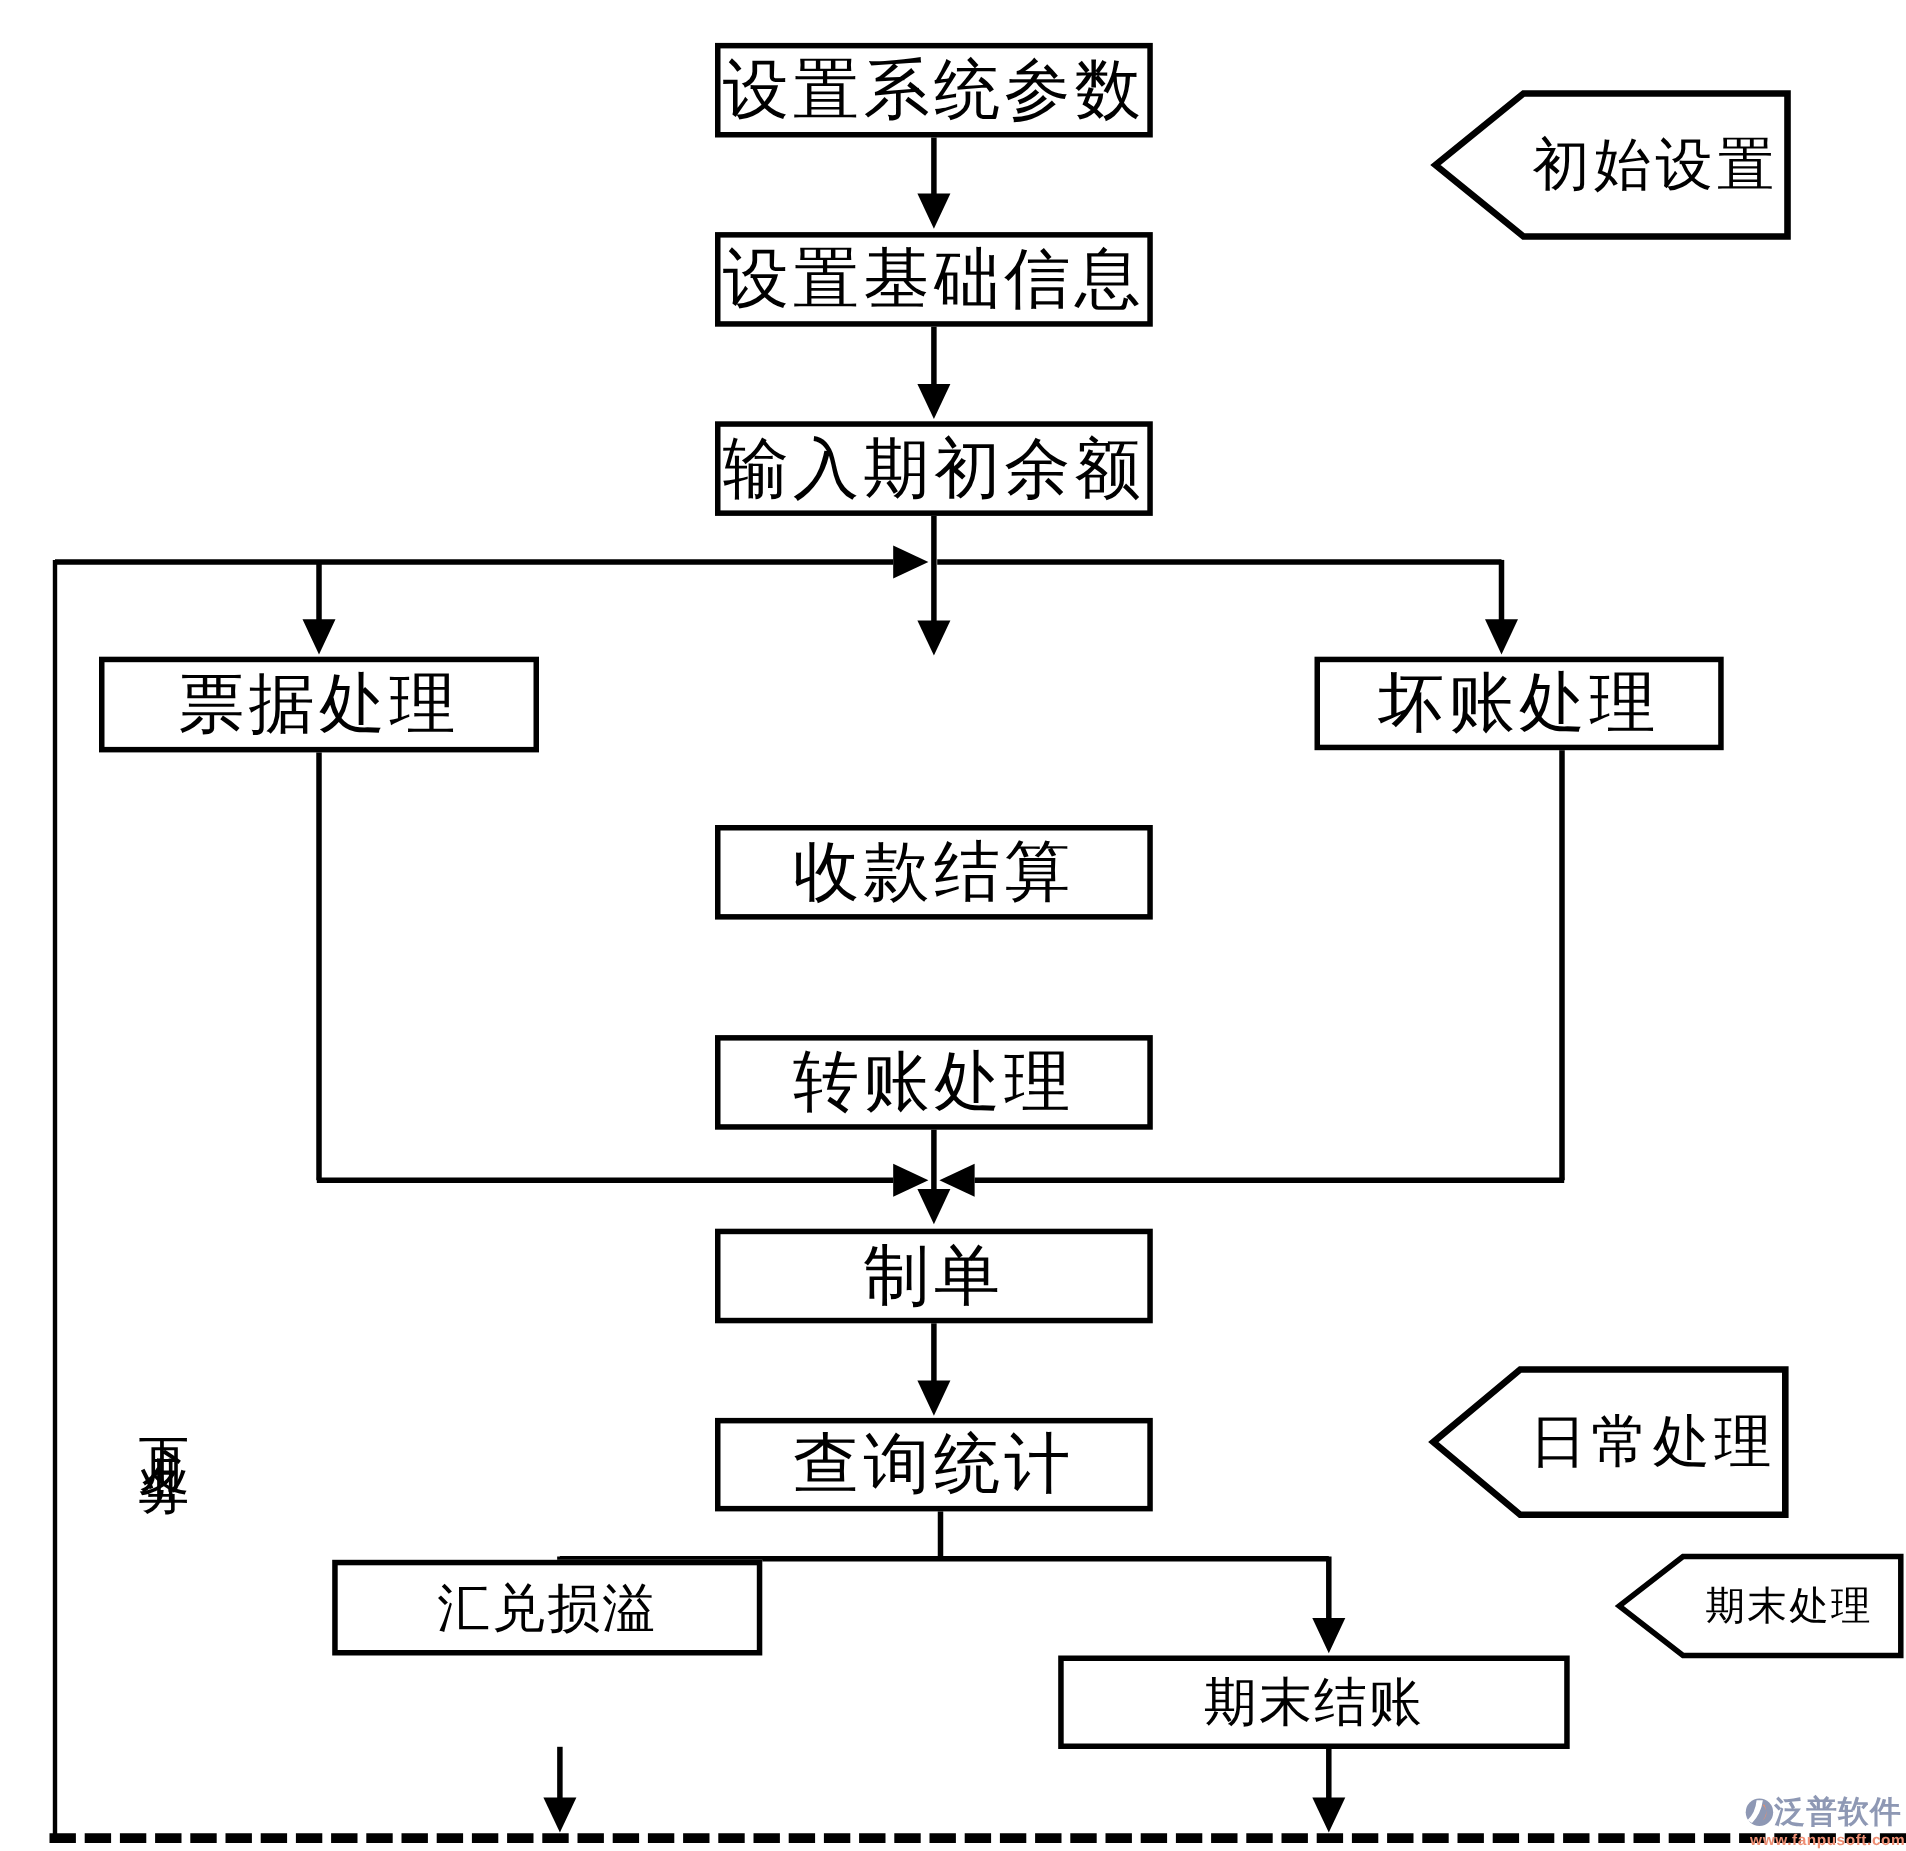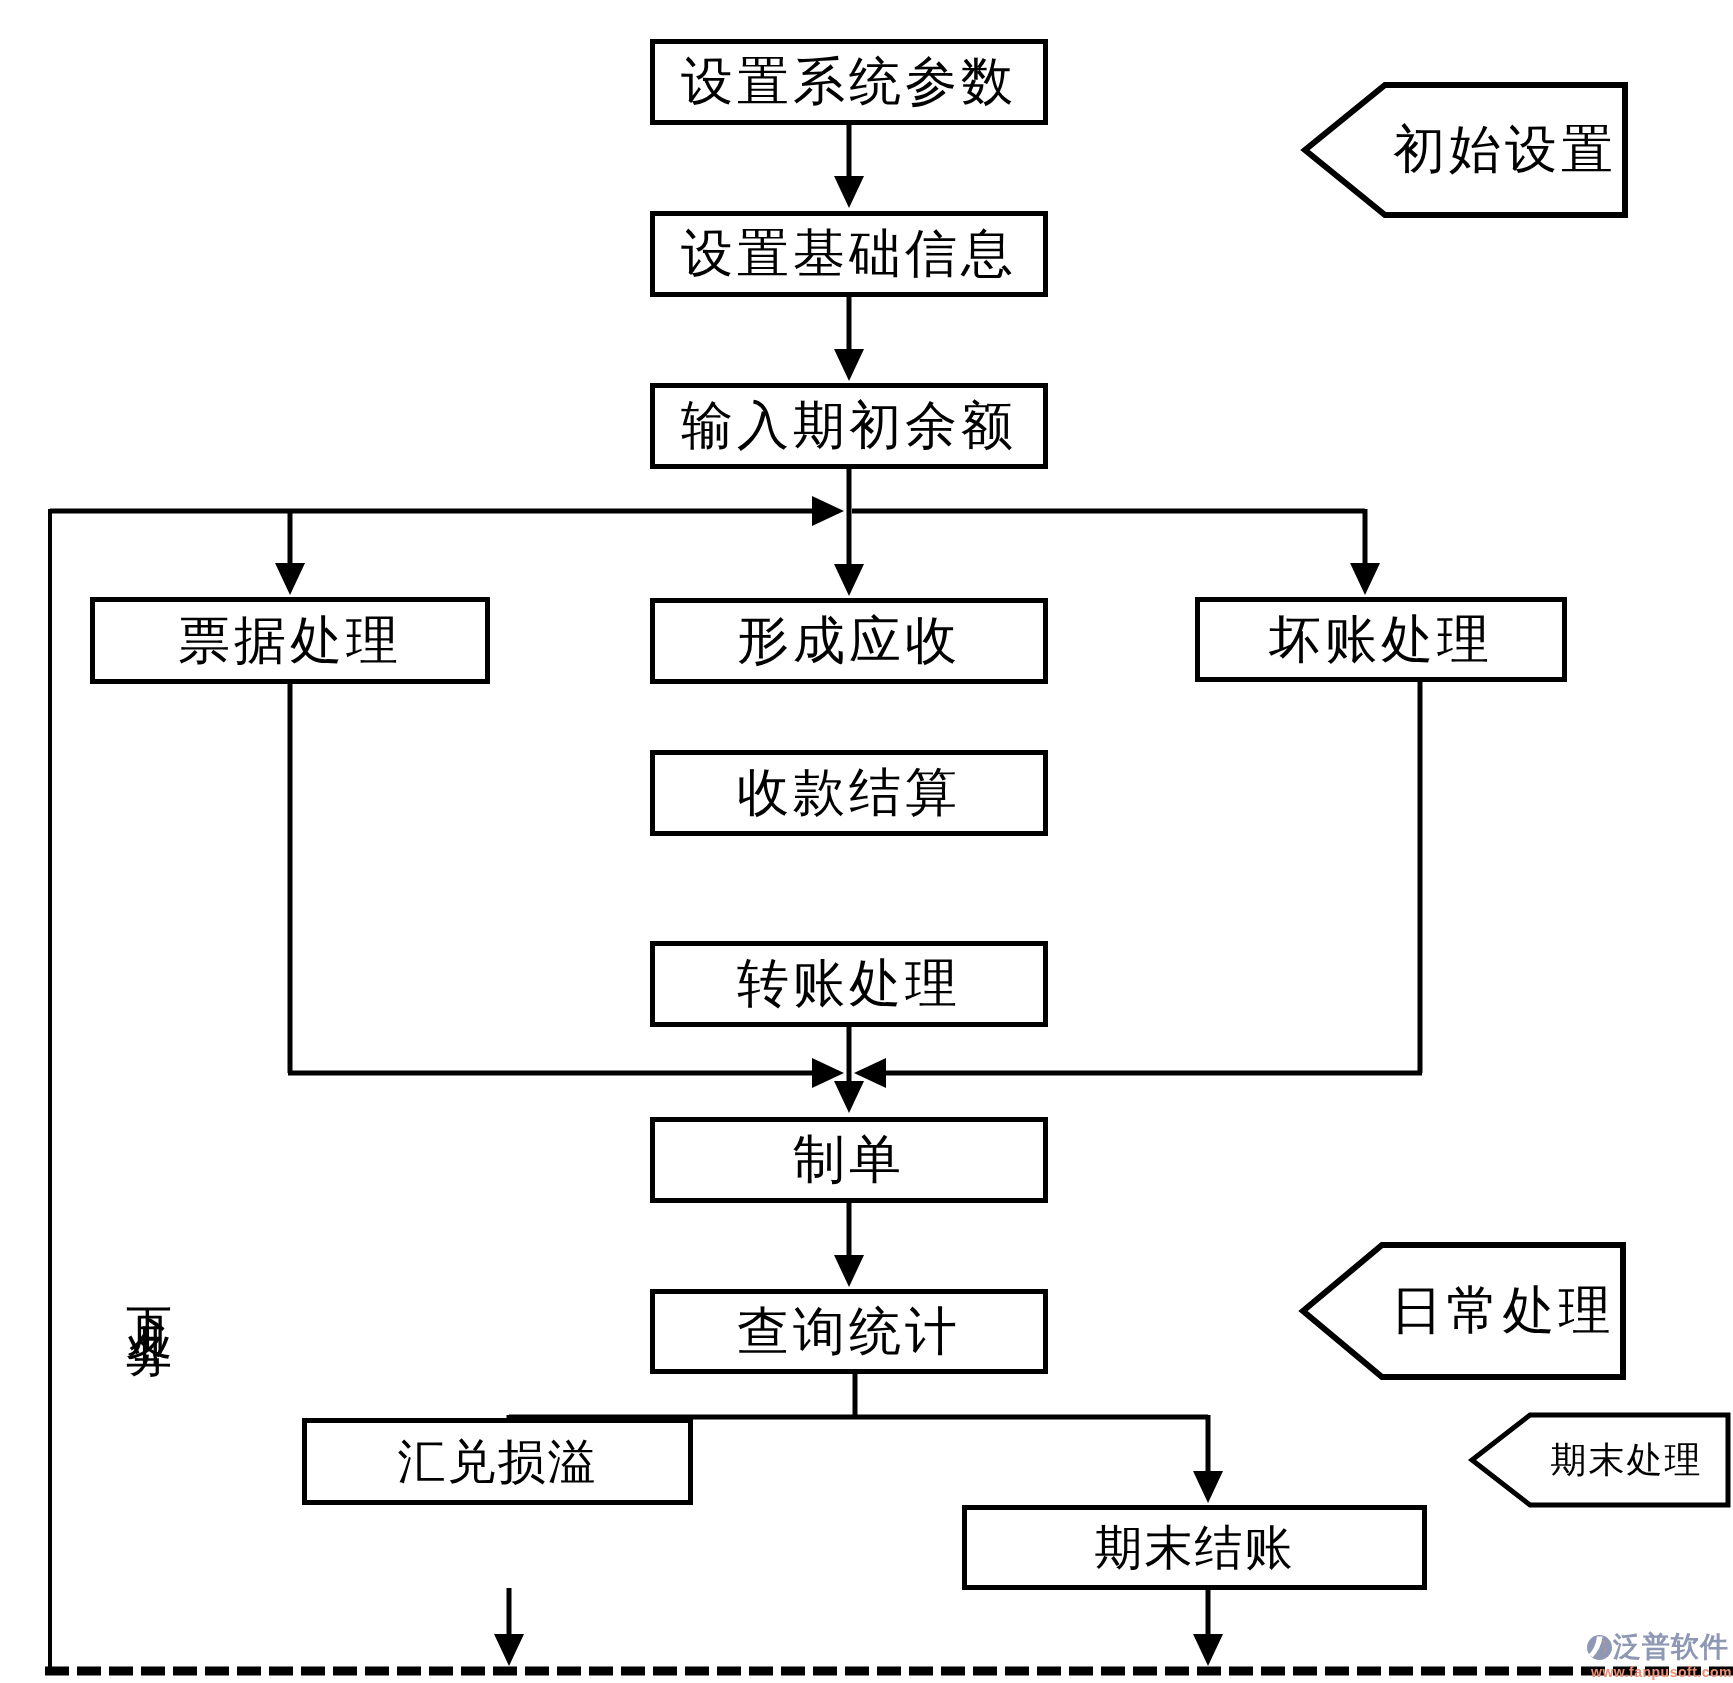--- a/index.html
+++ b/index.html
@@ -14,21 +14,21 @@
   }
   .wires{position:absolute;left:0;top:0;width:1733px;height:1683px;}
   .node{
     position:absolute;
     box-sizing:border-box;
     border:5px solid #000;
     background:#fff;
     display:flex;
     align-items:center;
     justify-content:center;
-    font-size:52px;
+    font-size:60px;
     letter-spacing:4px;
     white-space:nowrap;
     z-index:2;
   }
   .node.small-text{font-size:48px;letter-spacing:2px;}
   .stage-label{
     position:absolute;
     display:flex;
     align-items:center;
     justify-content:center;
@@ -189,23 +189,20 @@
   </div>
 
   <div class="node" style="left:650px;top:383px;width:398px;height:86px">
     <span>输入期初余额</span>
   </div>
 
   <div class="node" style="left:90px;top:597px;width:400px;height:87px">
     <span>票据处理</span>
   </div>
 
-  <div class="node" style="left:650px;top:598px;width:398px;height:86px">
-    <span>形成应收</span>
-  </div>
 
   <div class="node" style="left:1195px;top:597px;width:372px;height:85px">
     <span>坏账处理</span>
   </div>
 
   <div class="node" style="left:650px;top:750px;width:398px;height:86px">
     <span>收款结算</span>
   </div>
 
   <div class="node" style="left:650px;top:941px;width:398px;height:86px">

